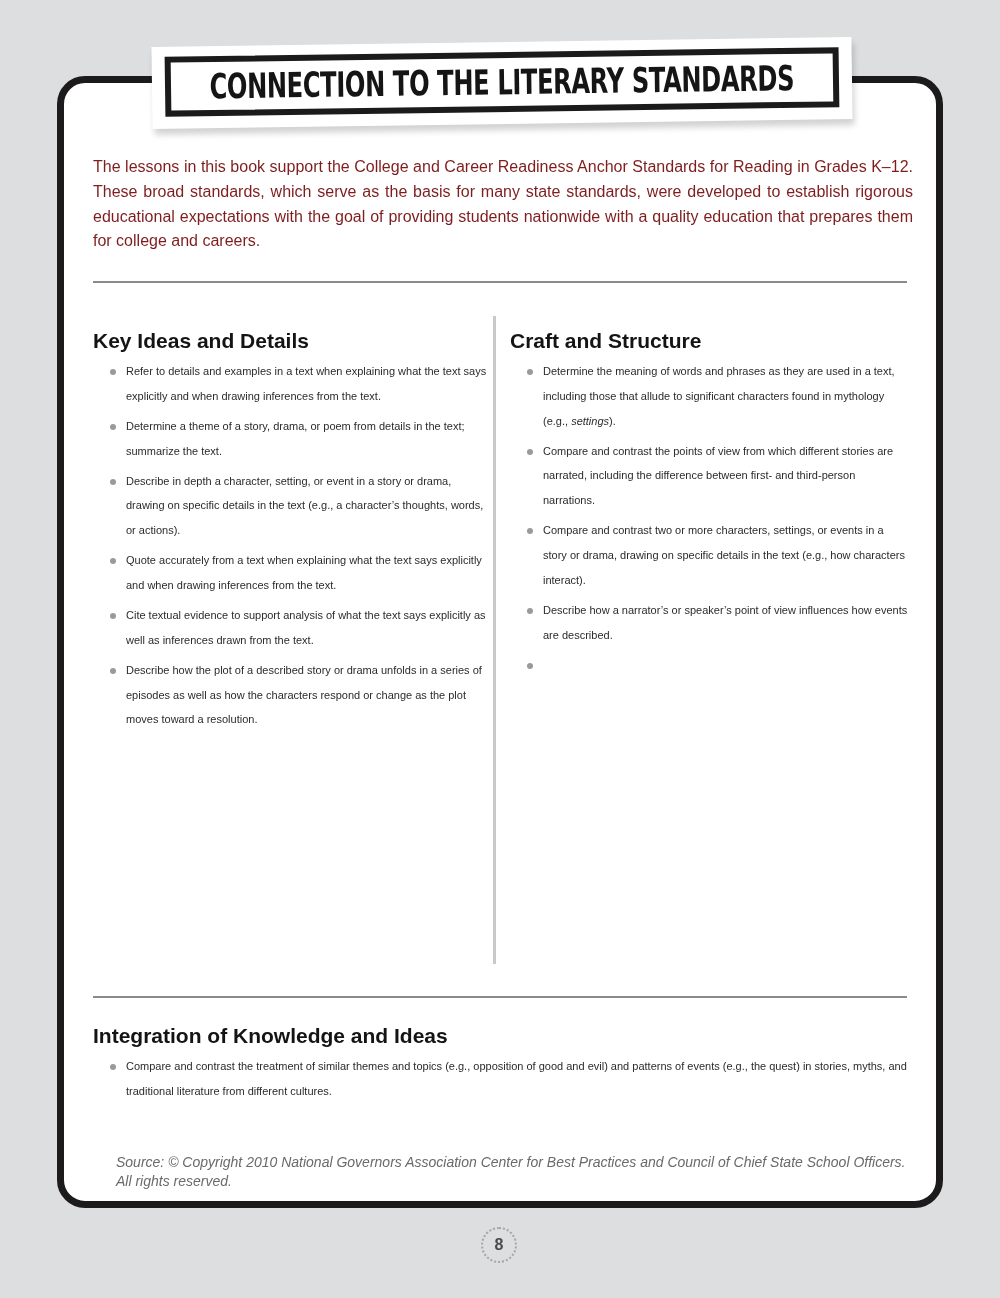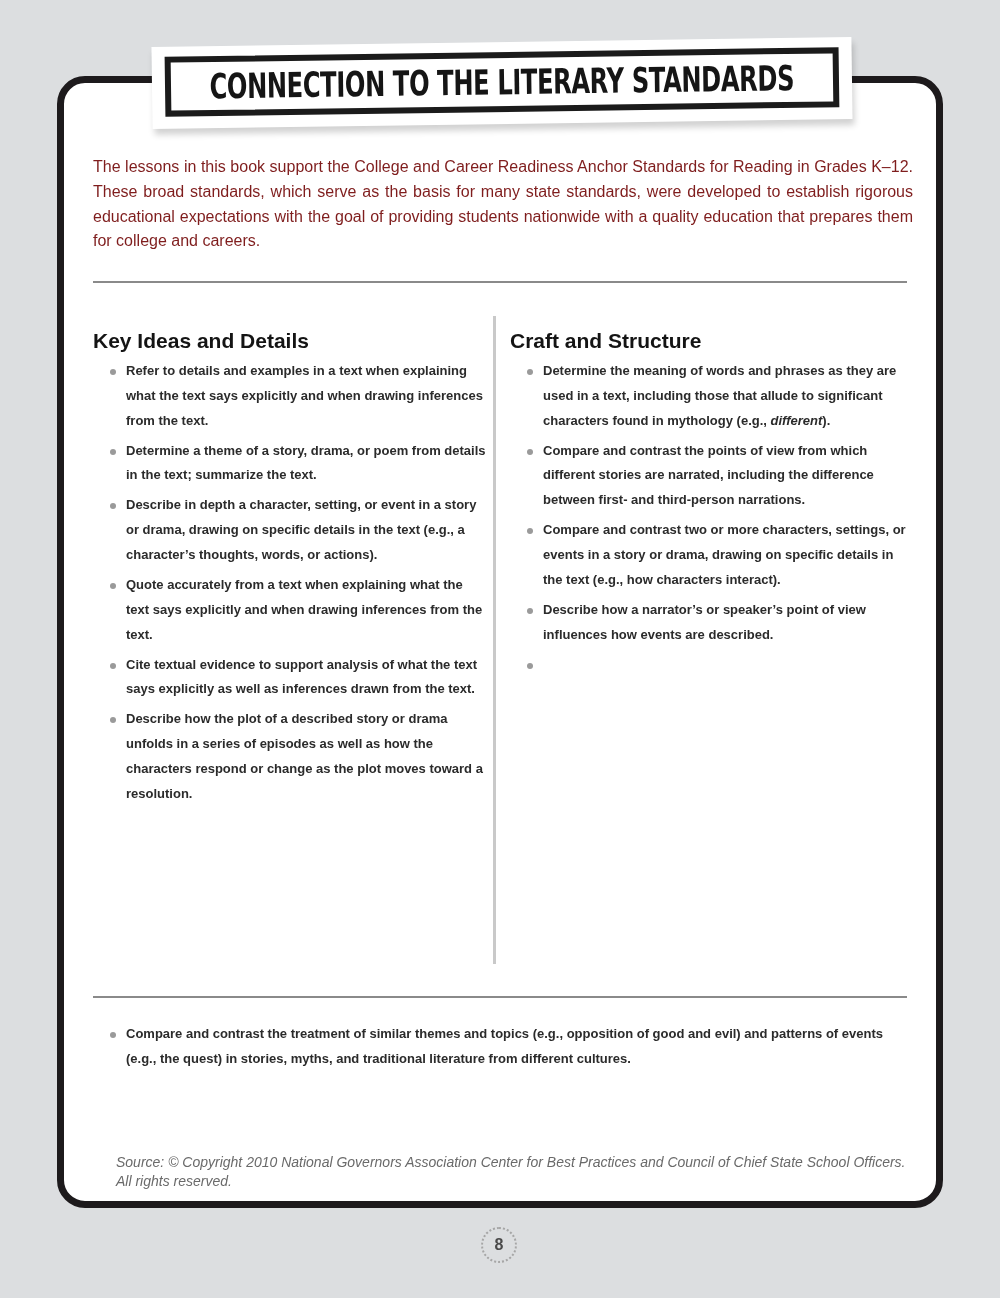--- a/index.html
+++ b/index.html
@@ -100,25 +100,24 @@
       line-height: 28px;
     }
     ul.bullets {
       list-style: none;
       margin: 0;
       padding: 0;
     }
     ul.bullets li {
       position: relative;
       padding-left: 33px;
-      font-size: 13px;
+      font-size: 11px;
       line-height: 24.8px;
       color: #2b2b2b;
       margin-bottom: 5.2px;
-      font-weight: bold;
     }
     ul.bullets li .bullet-dot {
       position: absolute;
       left: 17px;
       top: 10px;
       width: 6px;
       height: 6px;
       border-radius: 50%;
       background: #9a9a9a;
     }
@@ -181,31 +180,32 @@
     <li><span class="bullet-dot"></span><span>Cite textual evidence to support analysis of what the text says explicitly as well as inferences drawn from the text.</span></li>
     <li><span class="bullet-dot"></span><span>Describe how the plot of a described story or drama unfolds in a series of episodes as well as how the characters respond or change as the plot moves toward a resolution.</span></li>
   </ul>
 </div>
 
 <div class="col-divider"></div>
 
 <div class="col right">
   <h2 class="section-heading">Craft and Structure</h2>
   <ul class="bullets">
-    <li><span class="bullet-dot"></span><span>Determine the meaning of words and phrases as they are used in a text, including those that allude to significant characters found in mythology (e.g., </span><em>different</em><span>).</span></li>
+    <li><span class="bullet-dot"></span><span>Determine the meaning of words and phrases as they are used in a text, including those that allude to significant characters found in mythology (e.g., </span><em>settings</em><span>).</span></li>
     <li><span class="bullet-dot"></span><span>Compare and contrast the points of view from which different stories are narrated, including the difference between first- and third-person narrations.</span></li>
     <li><span class="bullet-dot"></span><span>Compare and contrast two or more characters, settings, or events in a story or drama, drawing on specific details in the text (e.g., how characters interact).</span></li>
     <li><span class="bullet-dot"></span><span>Describe how a narrator’s or speaker’s point of view influences how events are described.</span></li>
     <li><span class="bullet-dot"></span></li>
   </ul>
 </div>
 
 <div class="rule r2"></div>
 
 <div class="bottom-section">
+  <h2 class="section-heading">Integration of Knowledge and Ideas</h2>
   <ul class="bullets">
     <li><span class="bullet-dot"></span><span>Compare and contrast the treatment of similar themes and topics (e.g., opposition of good and evil) and patterns of events (e.g., the quest) in stories, myths, and traditional literature from different cultures.</span></li>
   </ul>
 </div>
 
 <p class="source">Source: © Copyright 2010 National Governors Association Center for Best Practices and Council of Chief State School Officers. All rights reserved.</p>
 
 <div class="page-number">8</div>
 
 </body></html>

